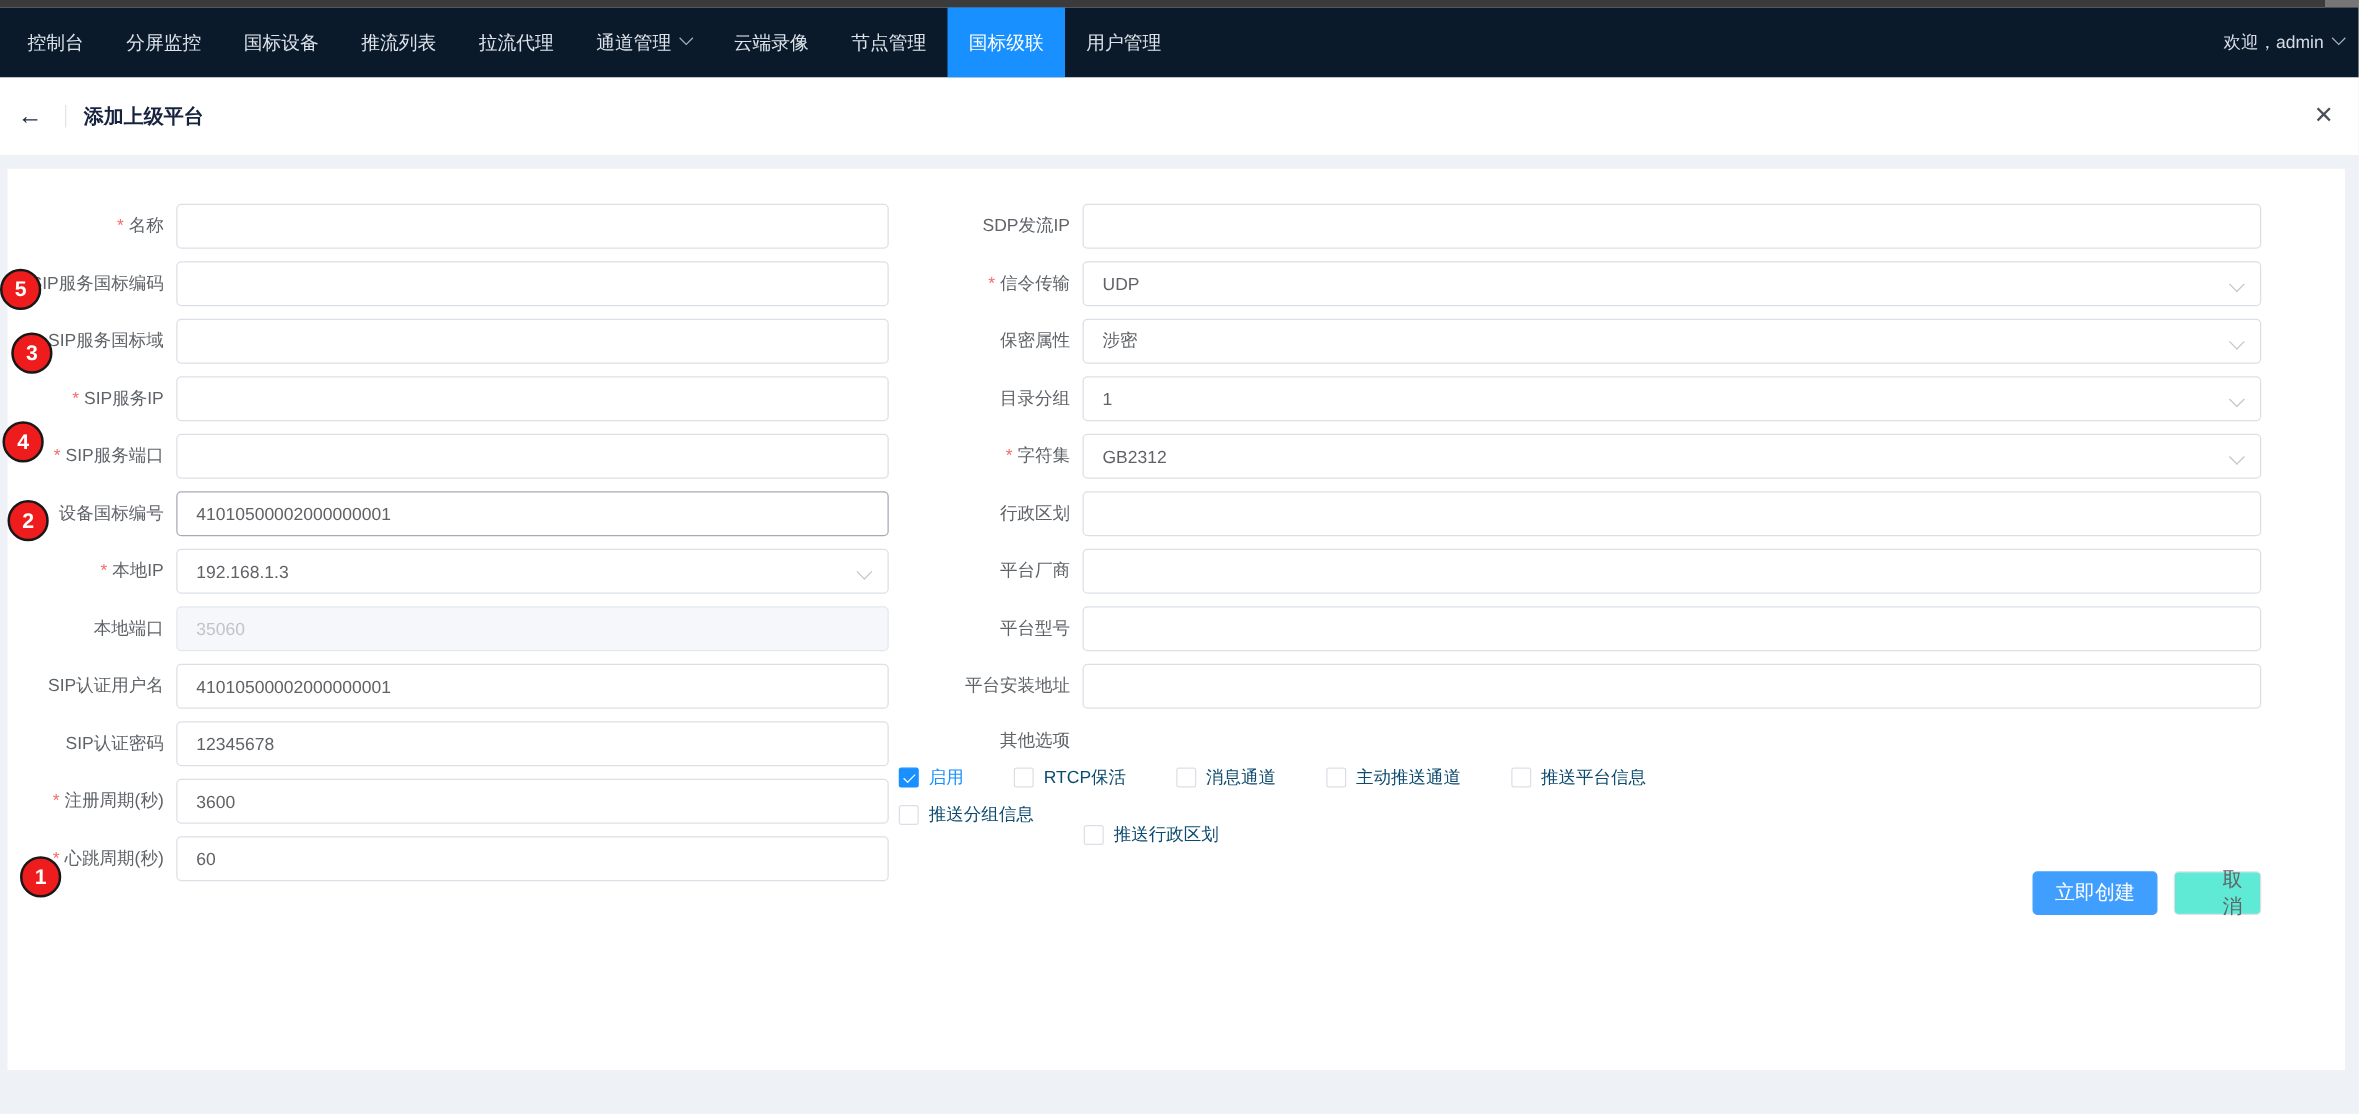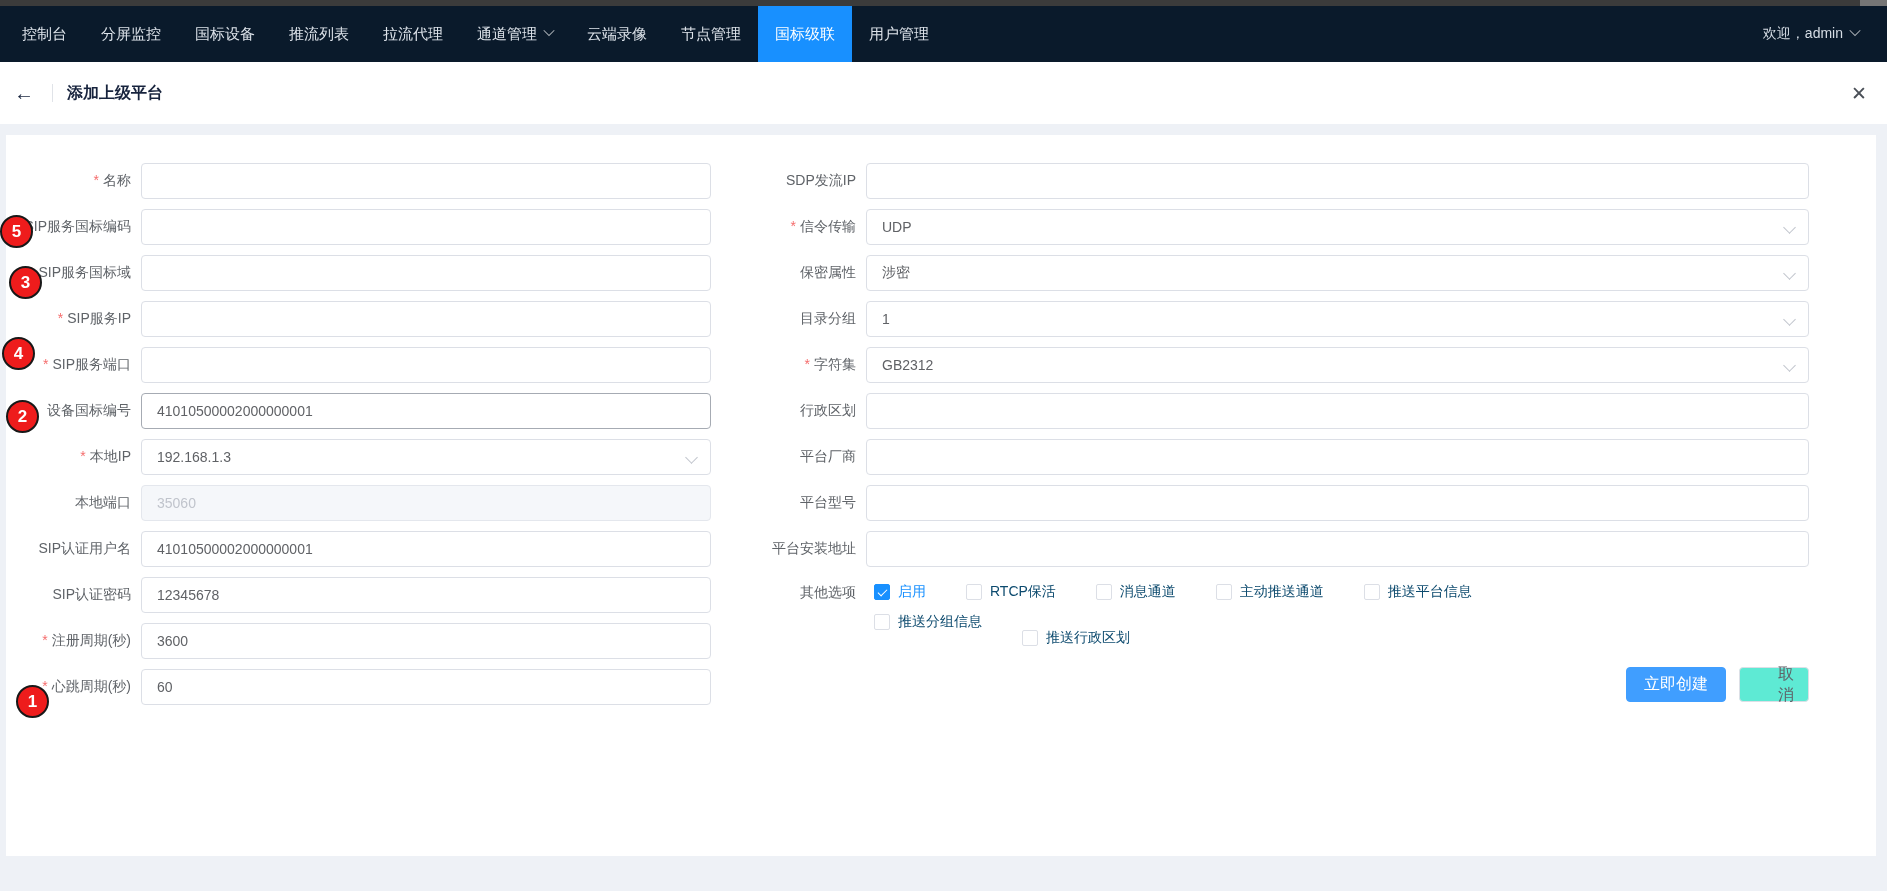--- a/index.html
+++ b/index.html
@@ -13,21 +13,21 @@
 
   
   .nav { position:absolute; top:6px; left:0; width:1887px; height:56px;
     background:#0a1a2b; display:flex; align-items:stretch; padding-left:5px; }
   .nav-item { display:flex; align-items:center; padding:0 17px; color:#dde3ea;
     font-size:15px; cursor:pointer; white-space:nowrap;text-align:center; }
   .nav-item.active { background:#1890ff; color:#fff; }
   .caret { display:inline-block; width:8px; height:8px; border-right:1.5px solid rgba(255,255,255,.65);
     border-bottom:1.5px solid rgba(255,255,255,.65); transform:rotate(45deg) translate(-1px,-1px);
     margin-left:8px; margin-top:-4px; }
-  .nav-right { margin-left:auto; display:flex; align-items:center; padding-right:28px;
+  .nav-right { margin-left:auto; display:flex; align-items:center; padding-right:12px;
     color:#d6dde5; font-size:14px; }
 
   
   .pagehead { position:absolute; top:62px; left:0; width:1887px; height:62px; background:#fff;
     display:flex; align-items:center; }
   .back { font-size:20px; color:#17233d; margin-left:14px; cursor:pointer; line-height:1; }
   .vdiv { width:1px; height:18px; background:#e0e3e8; margin:0 14px 0 18px; }
   .title { font-size:16px; font-weight:bold; color:#17233d; }
   .close { position:absolute; right:20px; top:50%; transform:translateY(-50%);
     font-size:19px; color:#4a4f57; cursor:pointer; }
@@ -253,21 +253,21 @@
               <span></span>
             </div>
         </div>
         <div class="row">
           <div class="lbl">平台安装地址</div>
           <div class="inp">
               <span></span>
             </div>
         </div>
 
-        <div class="row-other" style="margin-top:7px;">
+        <div class="row-other" style="margin-top:7px;flex-direction:column;">
           <div class="lbl lbl-other">其他选项</div>
           <div class="cb-group">
             <label class="cb-item">
               <span class="cb-box checked"></span>
               <span class="cb-lbl on">启用</span>
             </label>
             <label class="cb-item">
               <span class="cb-box"></span>
               <span class="cb-lbl">RTCP保活</span>
             </label>

